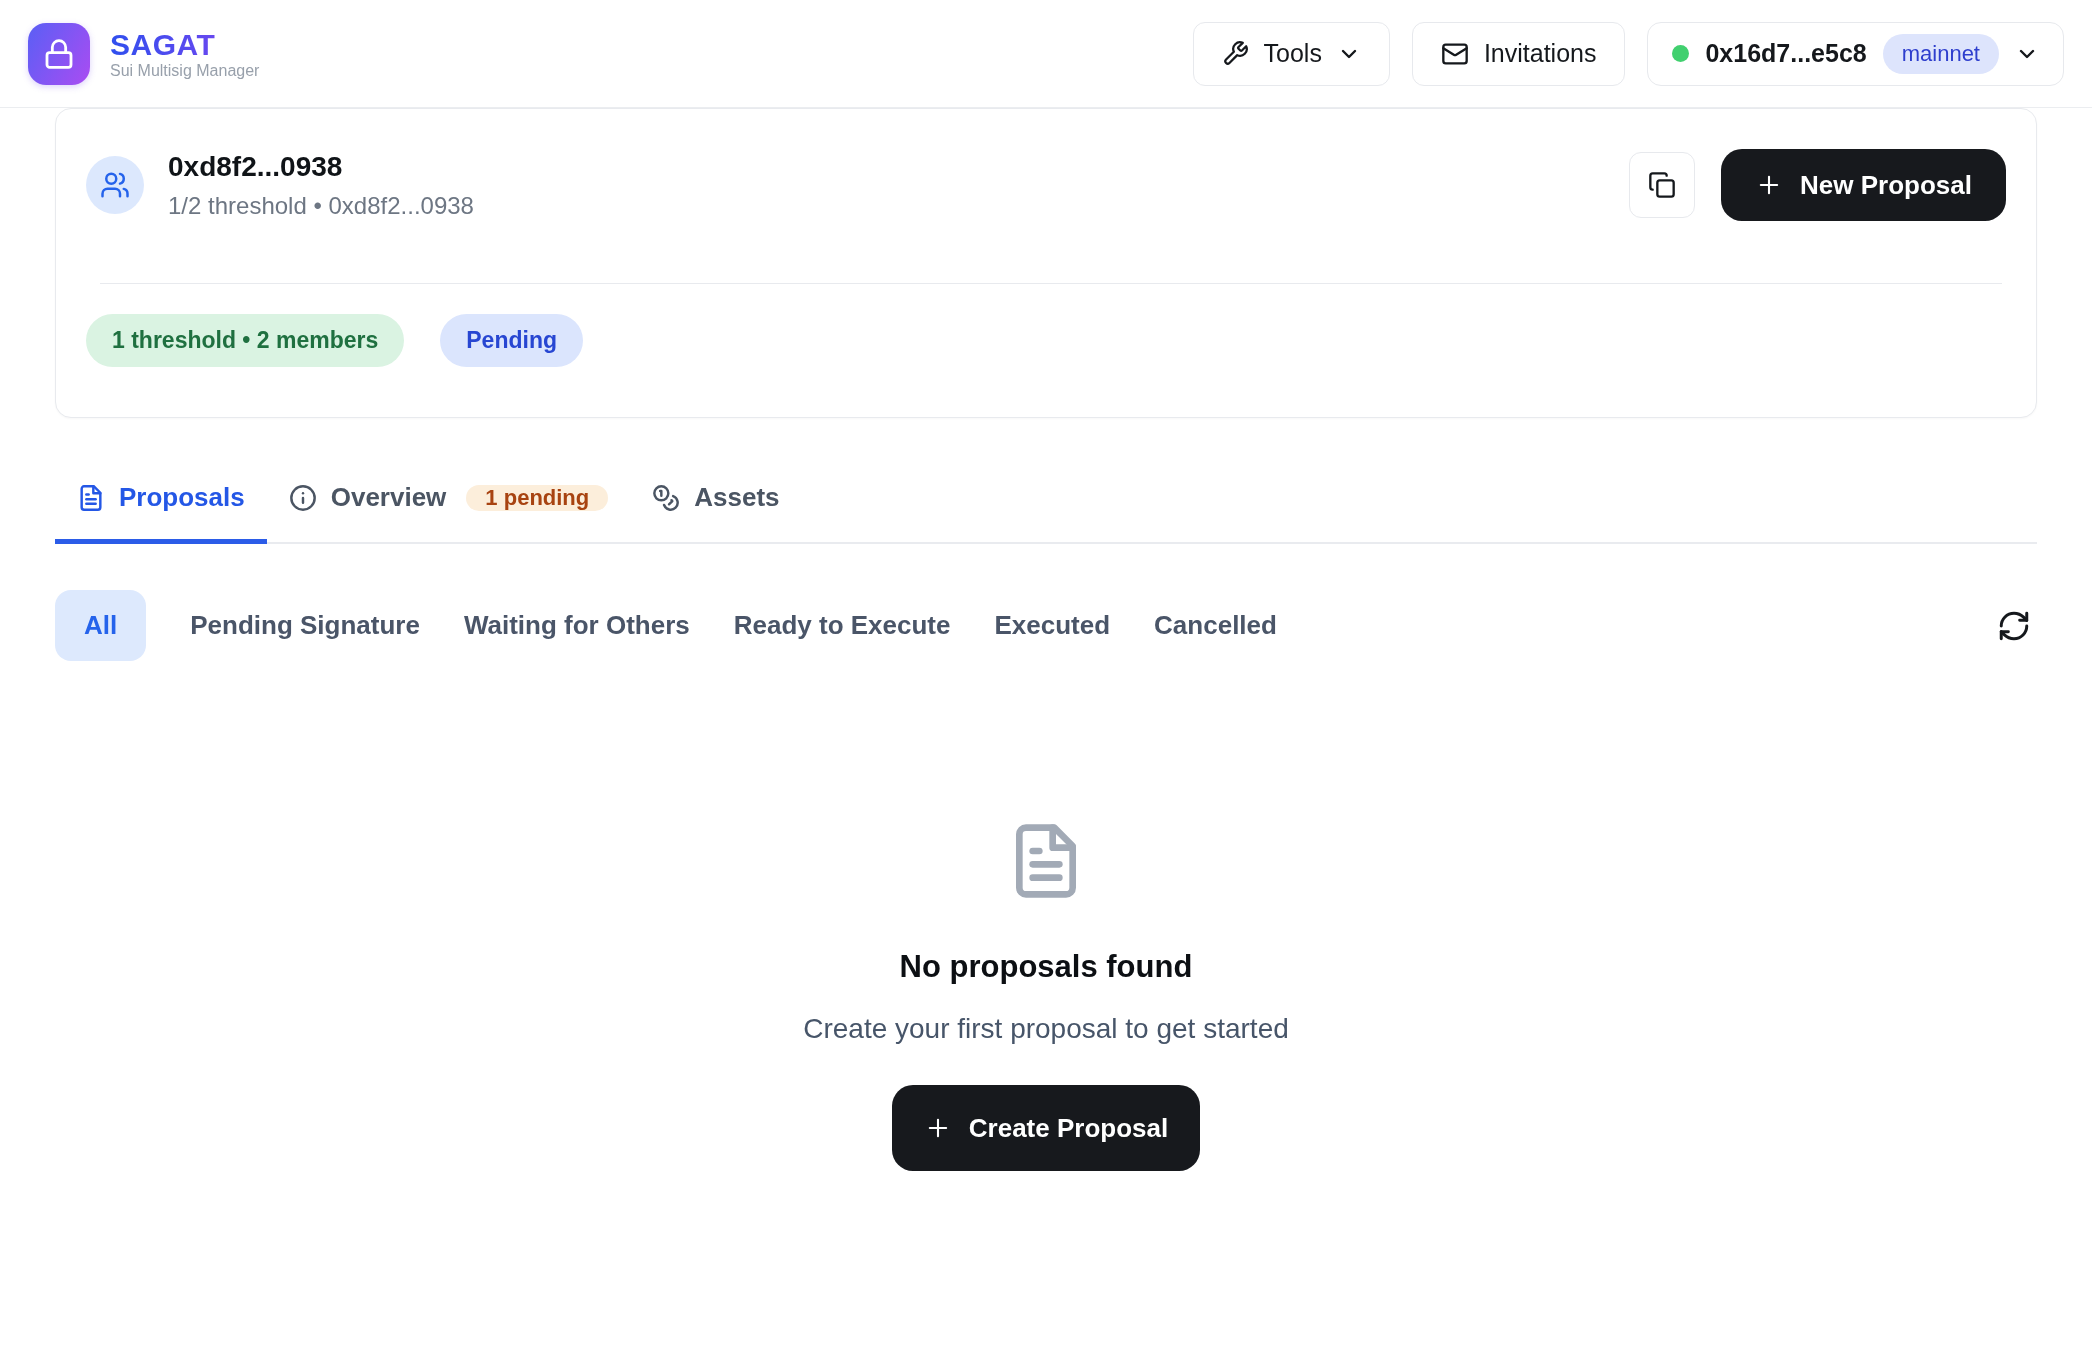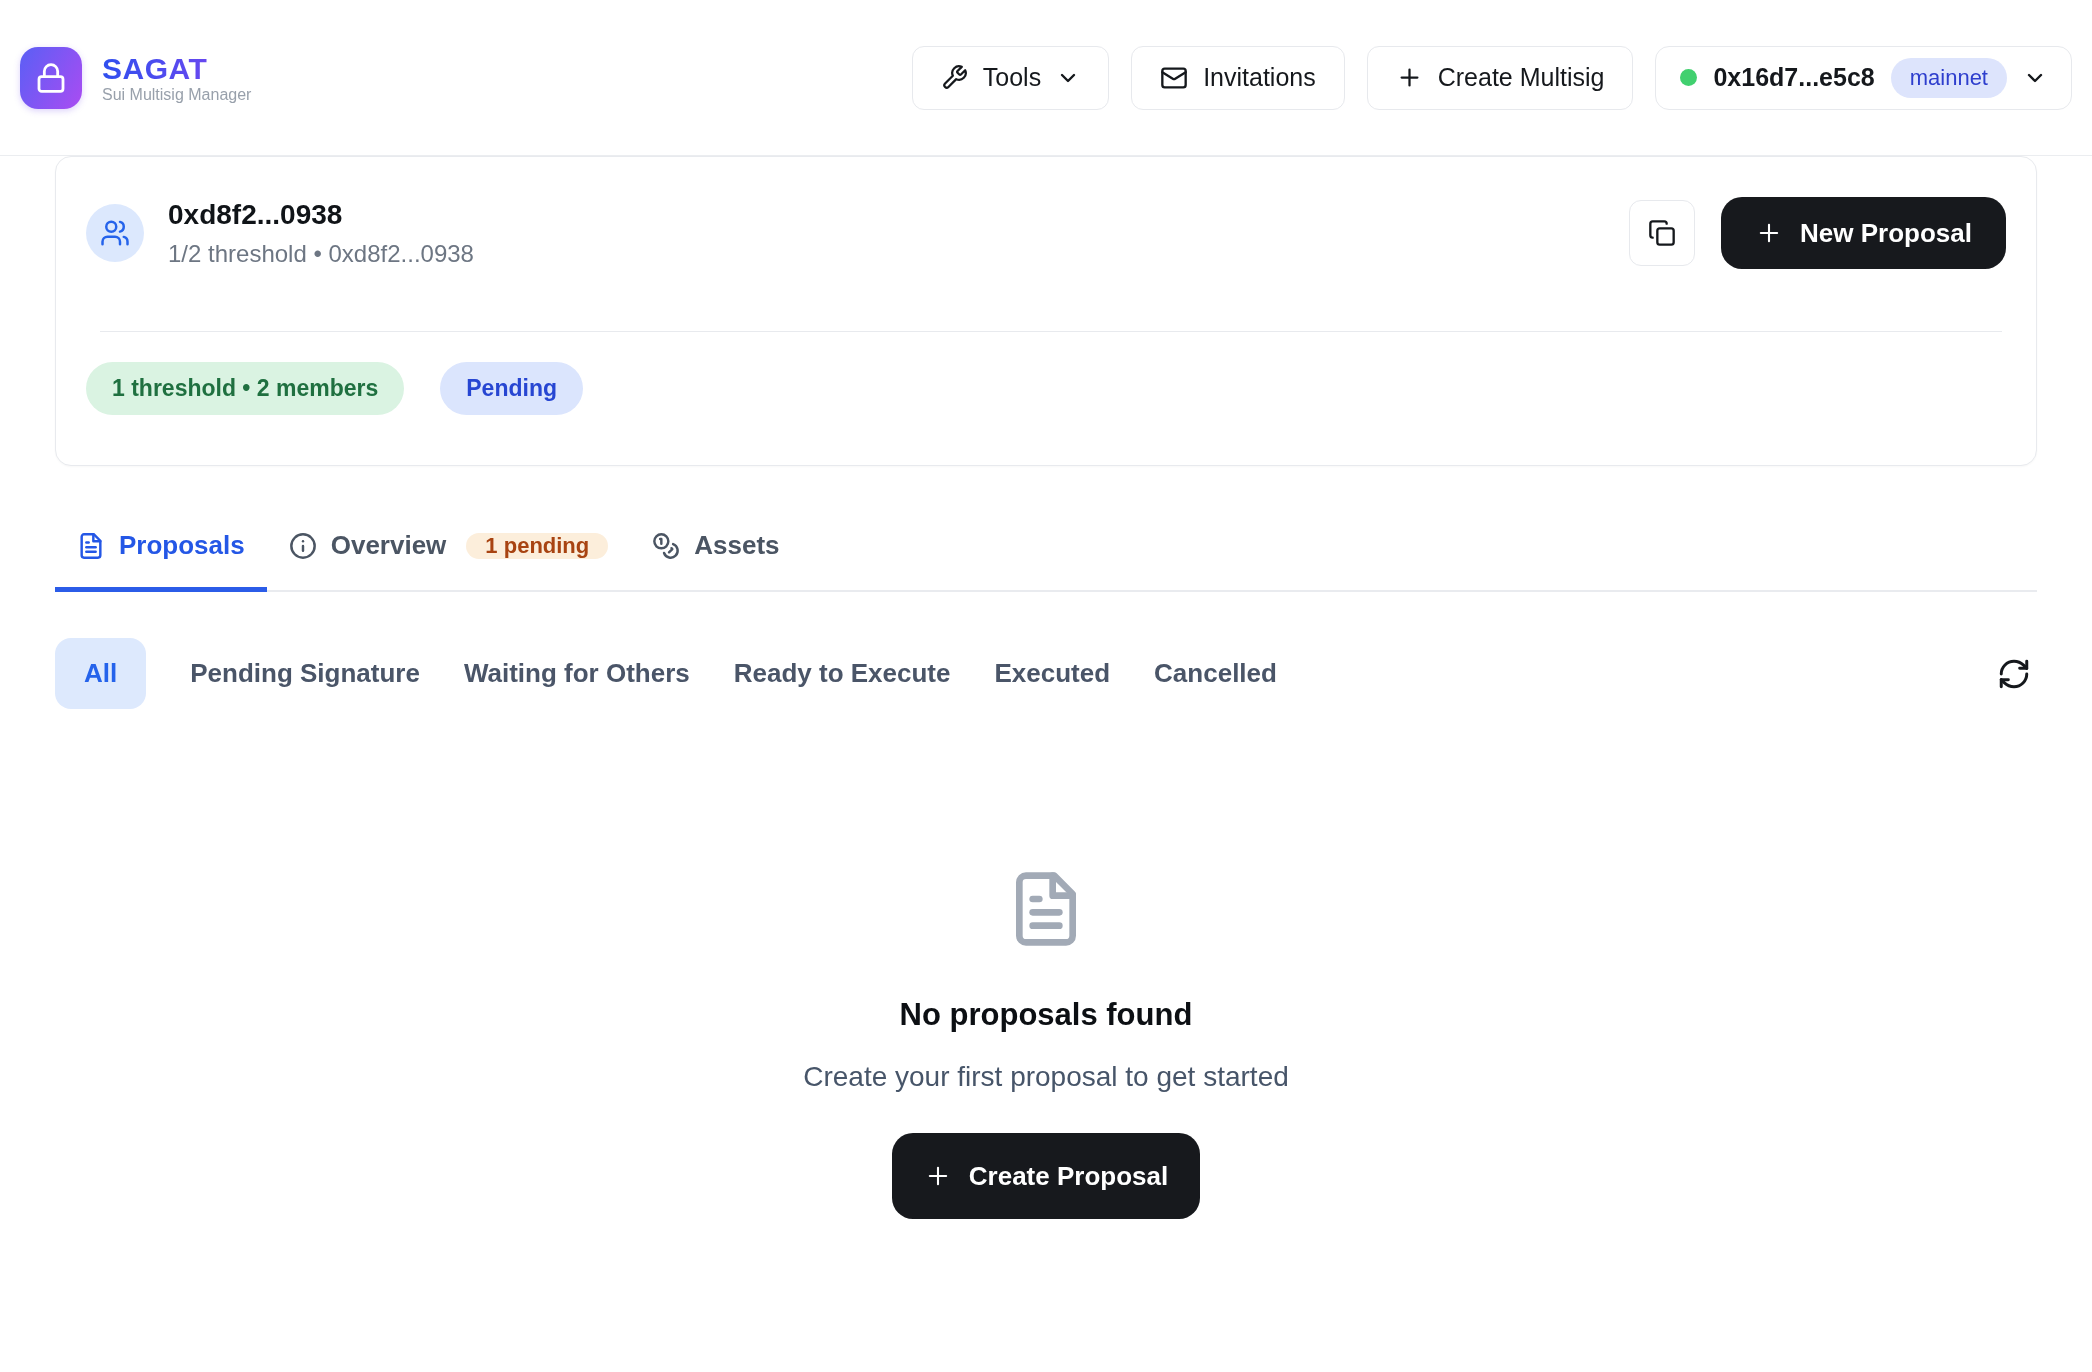--- a/index.html
+++ b/index.html
@@ -7,21 +7,21 @@
   html, body { background: #ffffff; }
   body {
     width: 2092px; height: 1372px; overflow: hidden;
     font-family: "Liberation Sans", "DejaVu Sans", sans-serif;
     color: #15181c;
   }
   svg { display: block; }
 
   
   .app-header {
-    height: 156px; padding: 0 20px;
+    height: 108px; padding: 0 28px;
     display: flex; align-items: center; justify-content: space-between;
     border-bottom: 1px solid #ebedf0;
   }
   .brand { display: flex; align-items: center; gap: 20px; }
   .logo {
     width: 62px; height: 62px; border-radius: 18px;
     background: linear-gradient(120deg, #5a5ff5 0%, #aa4cf2 100%);
     display: flex; align-items: center; justify-content: center;
     box-shadow: 0 2px 6px rgba(120, 80, 240, .25);
   }
@@ -160,29 +160,20 @@
     <button class="btn">
       <span>
         <svg width="28" height="28" viewBox="0 0 24 24" fill="none" stroke="#15181c" stroke-width="2" stroke-linecap="round" stroke-linejoin="round">
           <rect width="20" height="16" x="2" y="4" rx="2"></rect>
             <path d="m22 7-8.97 5.7a1.94 1.94 0 0 1-2.06 0L2 7"></path>
         </svg>
       </span>
       <span>Invitations</span>
     </button>
 
-    <button class="btn">
-      <span>
-        <svg width="27" height="27" viewBox="0 0 24 24" fill="none" stroke="#15181c" stroke-width="2" stroke-linecap="round" stroke-linejoin="round">
-            <path d="M5 12h14"></path>
-            <path d="M12 5v14"></path>
-          </svg>
-      </span>
-      <span>Create Multisig</span>
-    </button>
 
     <button class="btn wallet-btn">
       <span class="status-dot"></span>
       <span>0x16d7...e5c8</span>
       <span class="net-badge">mainnet</span>
       <span>
         <svg width="24" height="24" viewBox="0 0 24 24" fill="none" stroke="#15181c" stroke-width="2.4" stroke-linecap="round" stroke-linejoin="round">
             <path d="m6 9 6 6 6-6"></path>
           </svg>
       </span>

